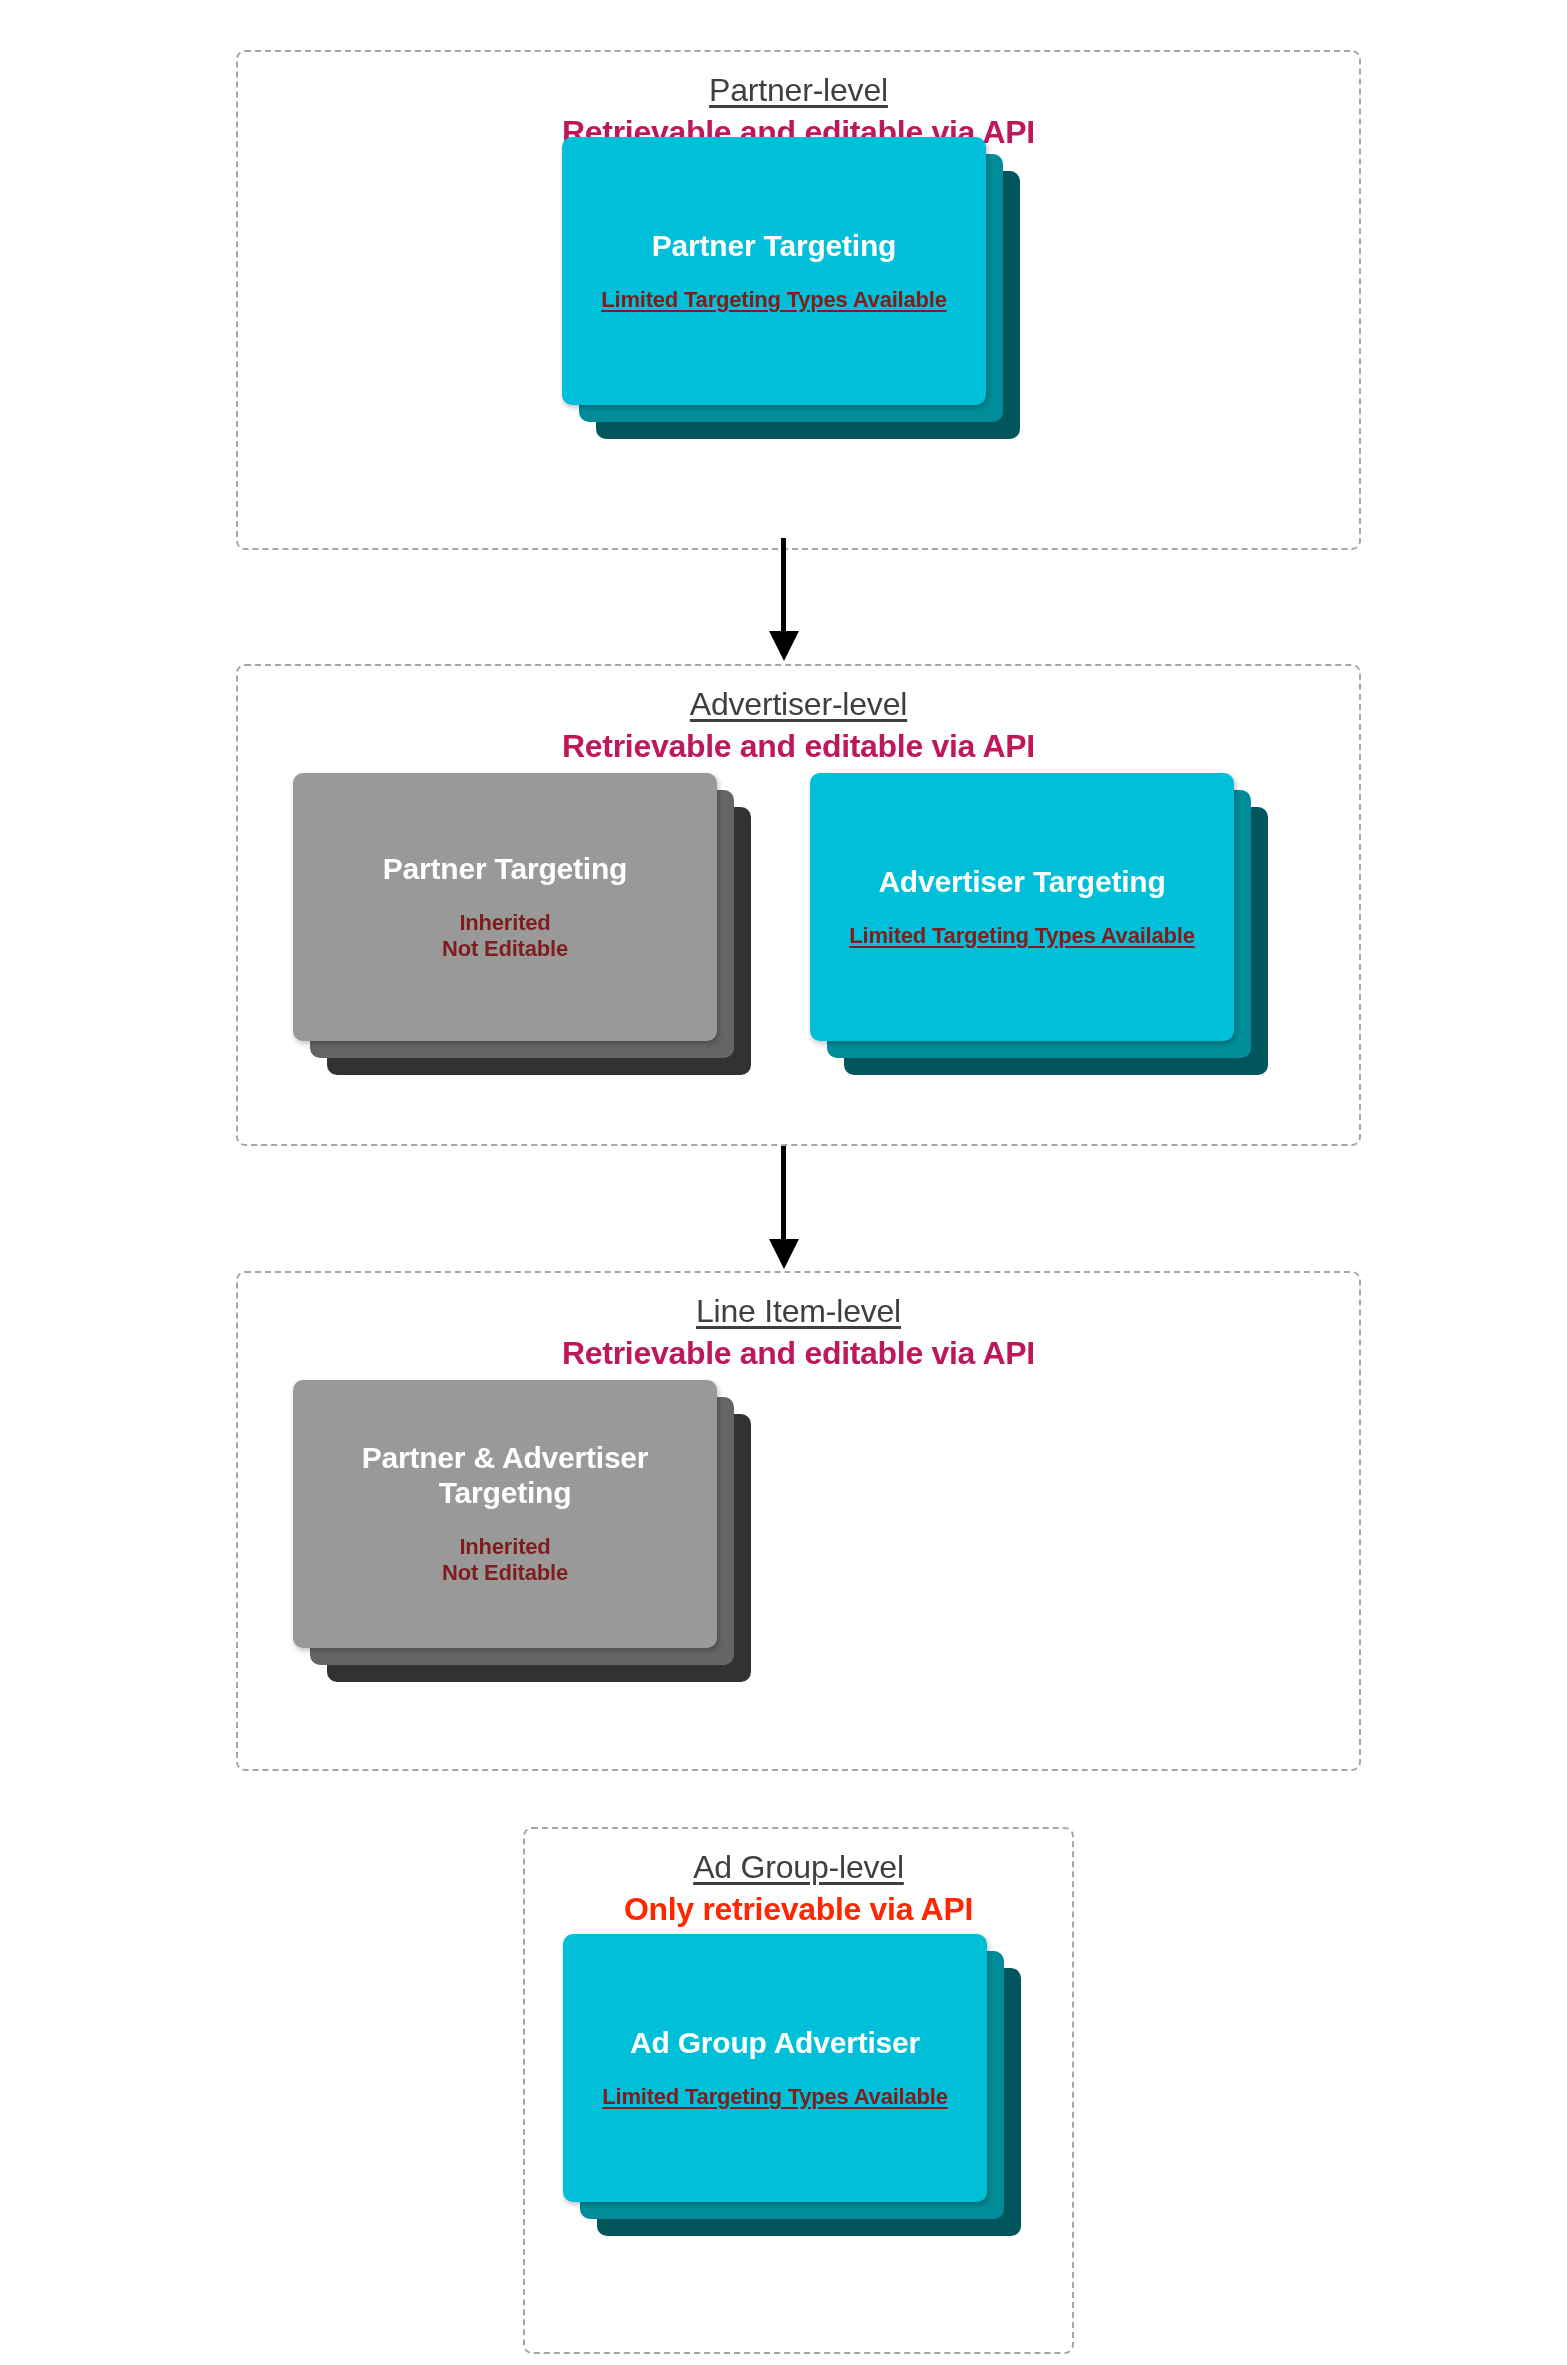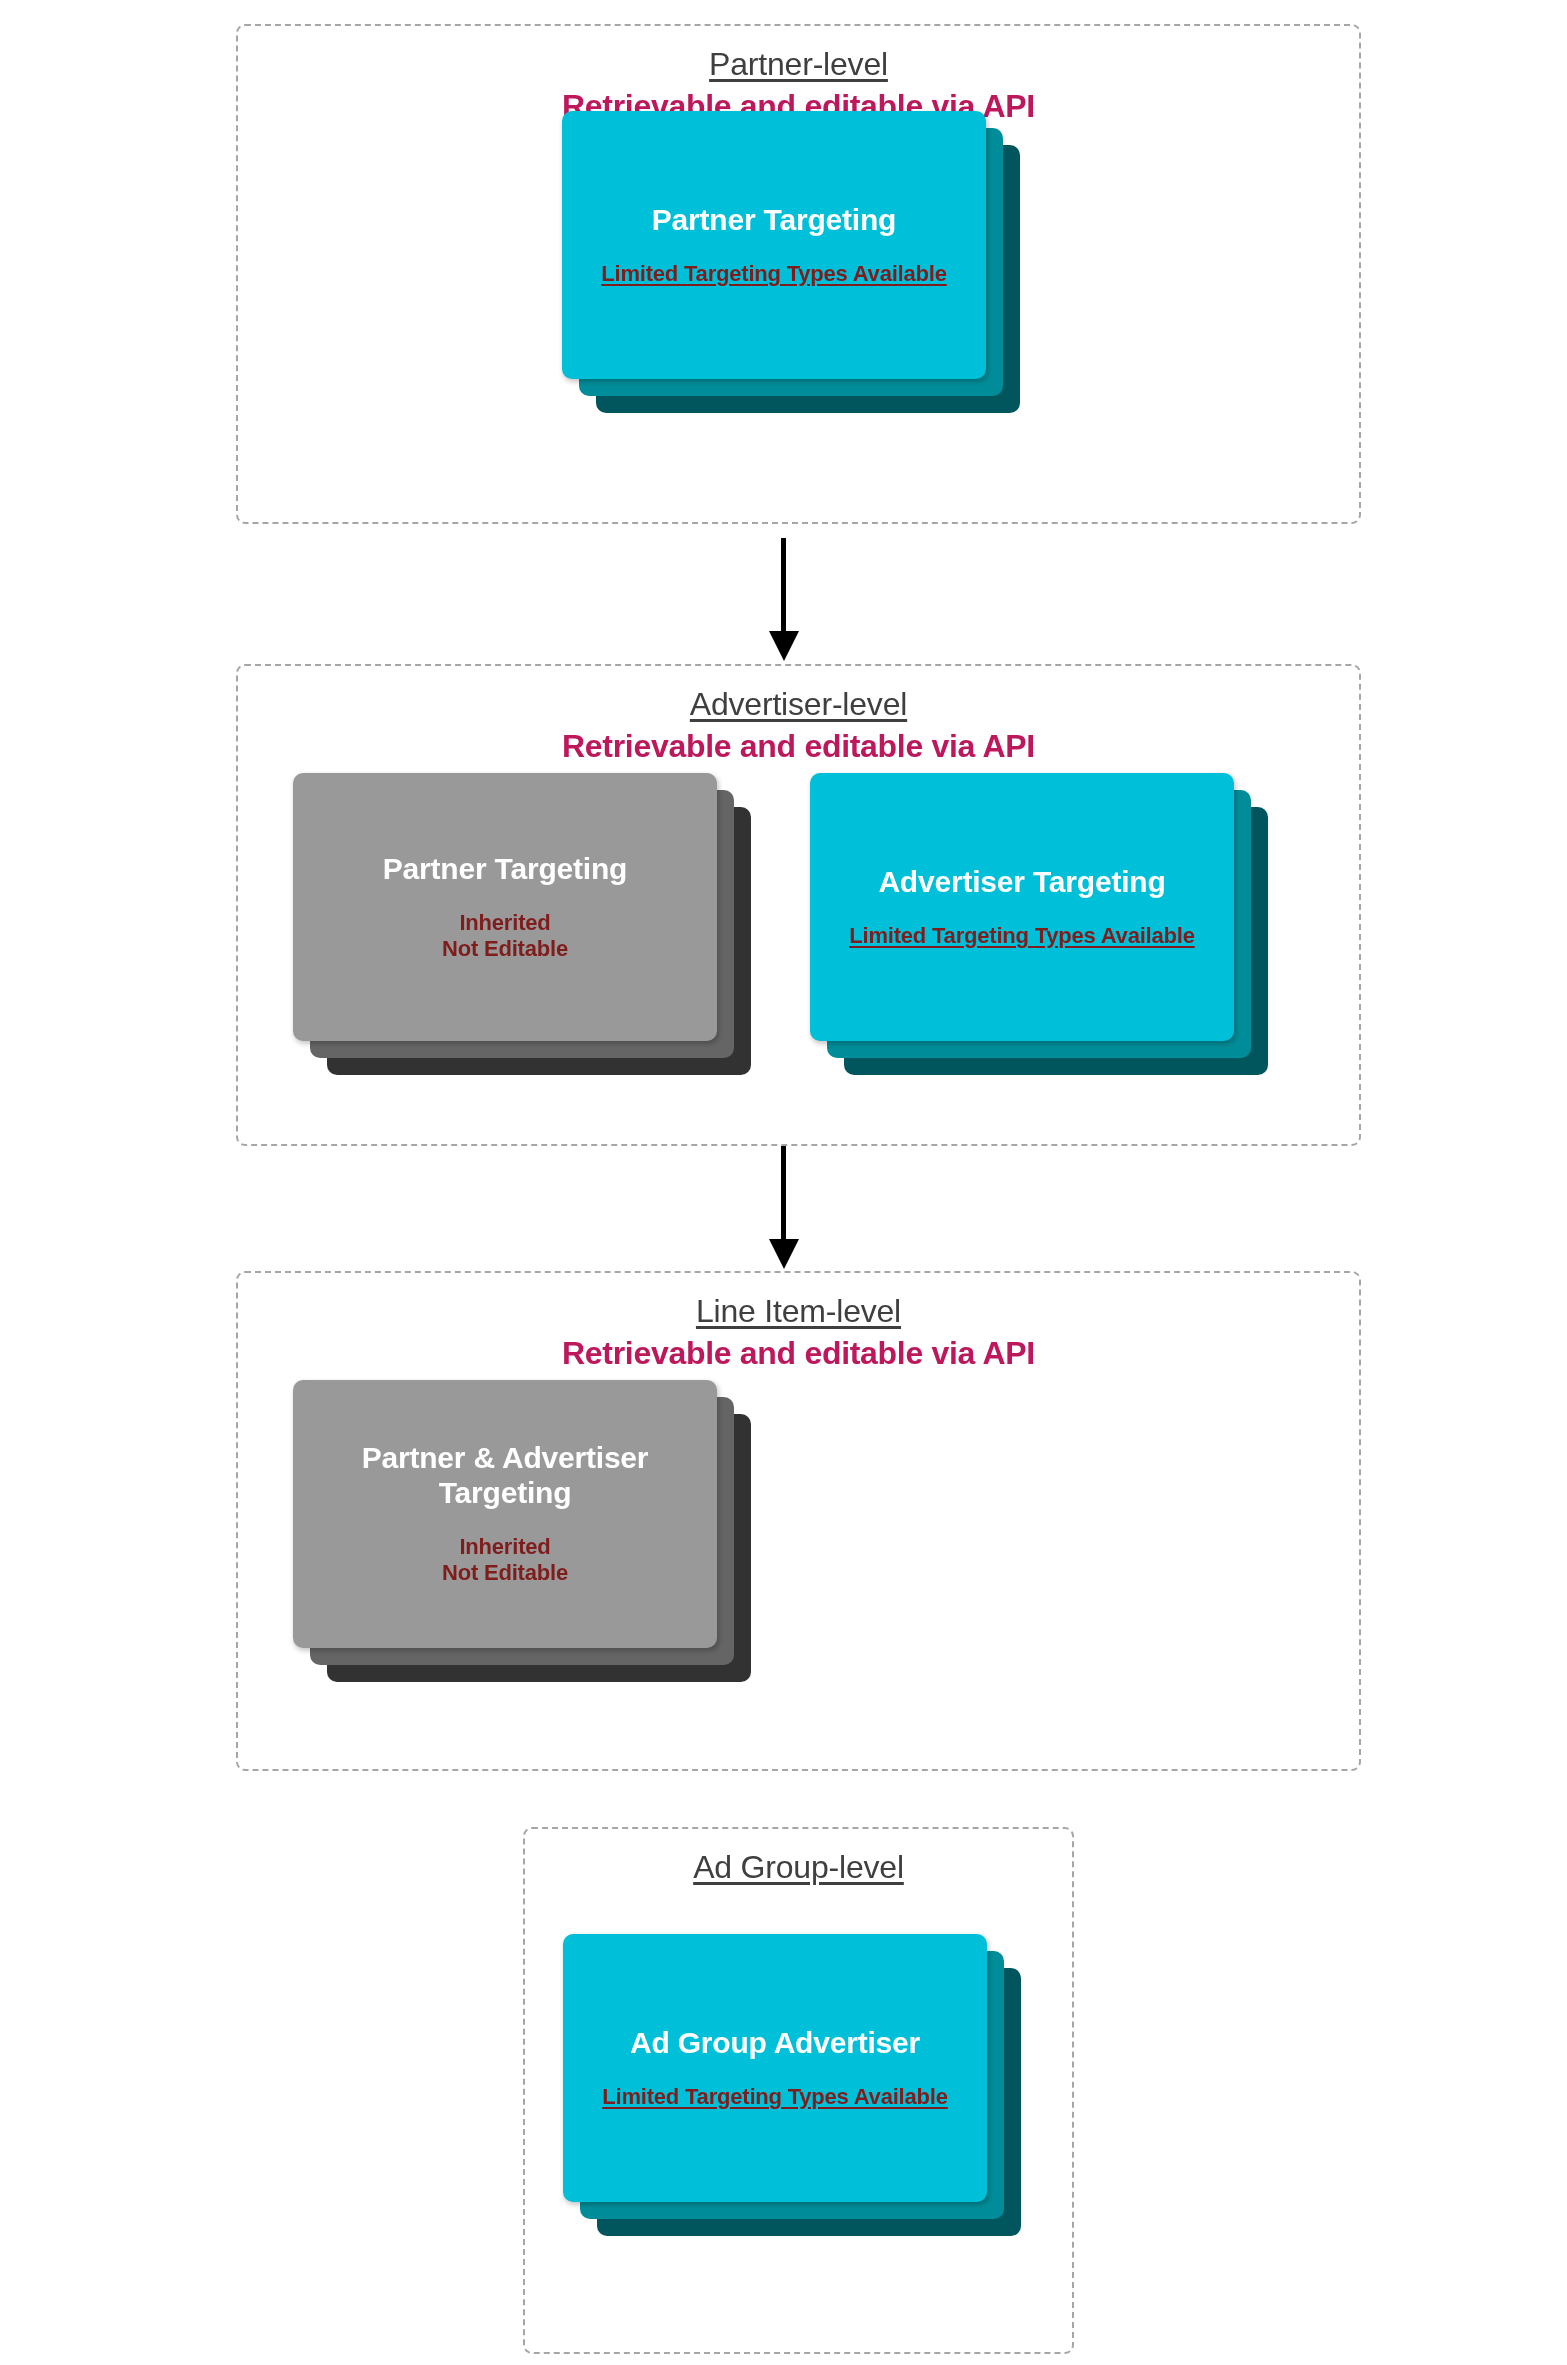--- a/index.html
+++ b/index.html
@@ -141,21 +141,21 @@
     border-left: 15px solid transparent;
     border-right: 15px solid transparent;
     border-top: 30px solid #000000;
   }
 </style>
 </head>
 <body>
 
 <div class="page">
 
-  <div class="level-box" style="left:236px; top:24px; width:1125px; height:500px;">
+  <div class="level-box" style="left:236px; top:50px; width:1125px; height:500px;">
     <div class="level-heading">
       <span class="level-name">Partner-level</span>
       <span class="level-access">Retrievable and editable via API</span>
     </div>
 
     <div class="card-stack stack-cyan" style="left:324px; top:85px;">
       <div class="card-layer back"></div>
       <div class="card-layer mid"></div>
       <div class="card-layer front">
         <div class="card-title">Partner Targeting</div>
@@ -214,20 +214,21 @@
         <div class="card-sub" style="white-space:pre-line;">Inherited
 Not Editable</div>
       </div>
     </div>
 
   </div>
 
   <div class="level-box" style="left:523px; top:1827px; width:551px; height:527px;">
     <div class="level-heading">
       <span class="level-name">Ad Group-level</span>
+      <span class="level-access alert">Only retrievable via API</span>
     </div>
 
     <div class="card-stack stack-cyan" style="left:38px; top:105px;">
       <div class="card-layer back"></div>
       <div class="card-layer mid"></div>
       <div class="card-layer front">
         <div class="card-title">Ad Group Advertiser</div>
         <div class="card-sub linked">Limited Targeting Types Available</div>
       </div>
     </div>

